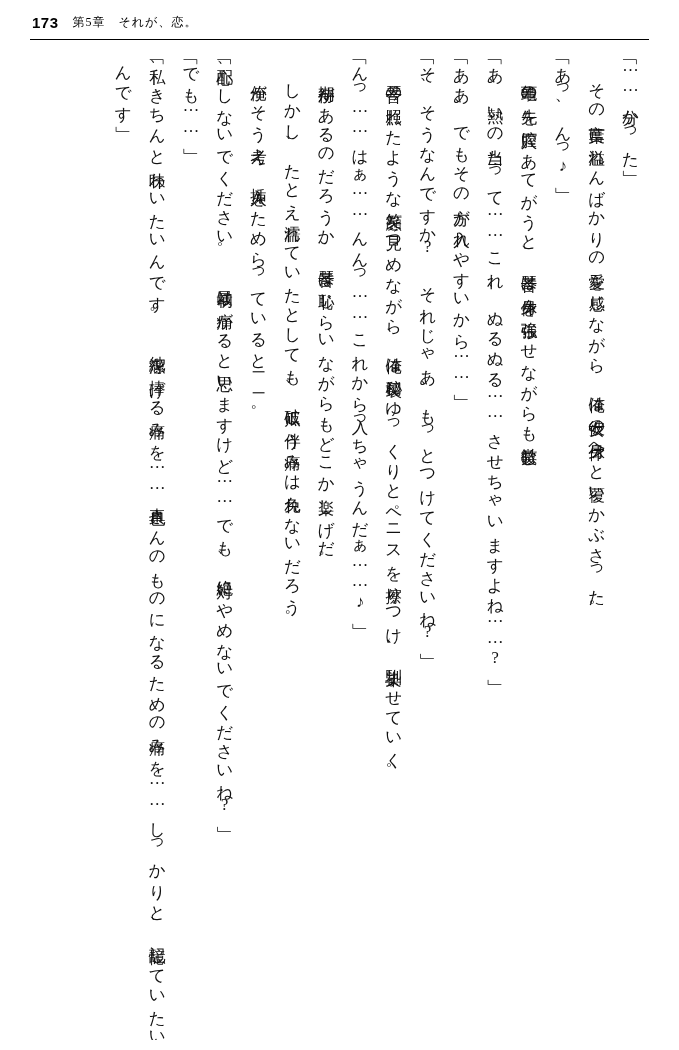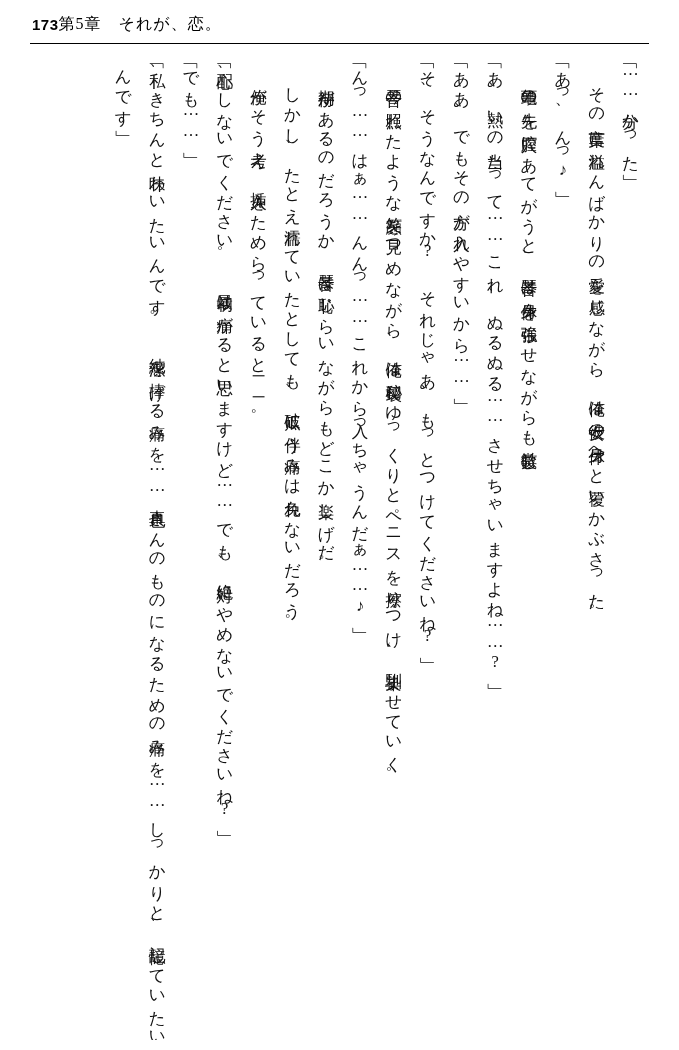--- a/index.html
+++ b/index.html
@@ -21,34 +21,34 @@
     height: 1050px;
     box-sizing: border-box;
     padding: 14px 26px 10px 26px;
     display: flex;
     flex-direction: column;
   }
   
   .header {
     flex: 0 0 auto;
     display: flex;
-    align-items: center;
-    gap: 0;
+    align-items: flex-end;
+    gap: 14px;
     padding-left: 6px;
     padding-bottom: 6px;
   }
   .page-number {
     font-family: "Liberation Sans", "DejaVu Sans", sans-serif;
     font-weight: bold;
     font-size: 15px;
     letter-spacing: 0.5px;
     color: #000;
   }
   .chapter-title {
-    font-size: 16px;
+    font-size: 12px;
     font-weight: normal;
     color: #000;
     letter-spacing: 1px;
   }
   .rule {
     flex: 0 0 auto;
     height: 1px;
     background: #000;
     margin: 2px 4px 0 4px;
   }

